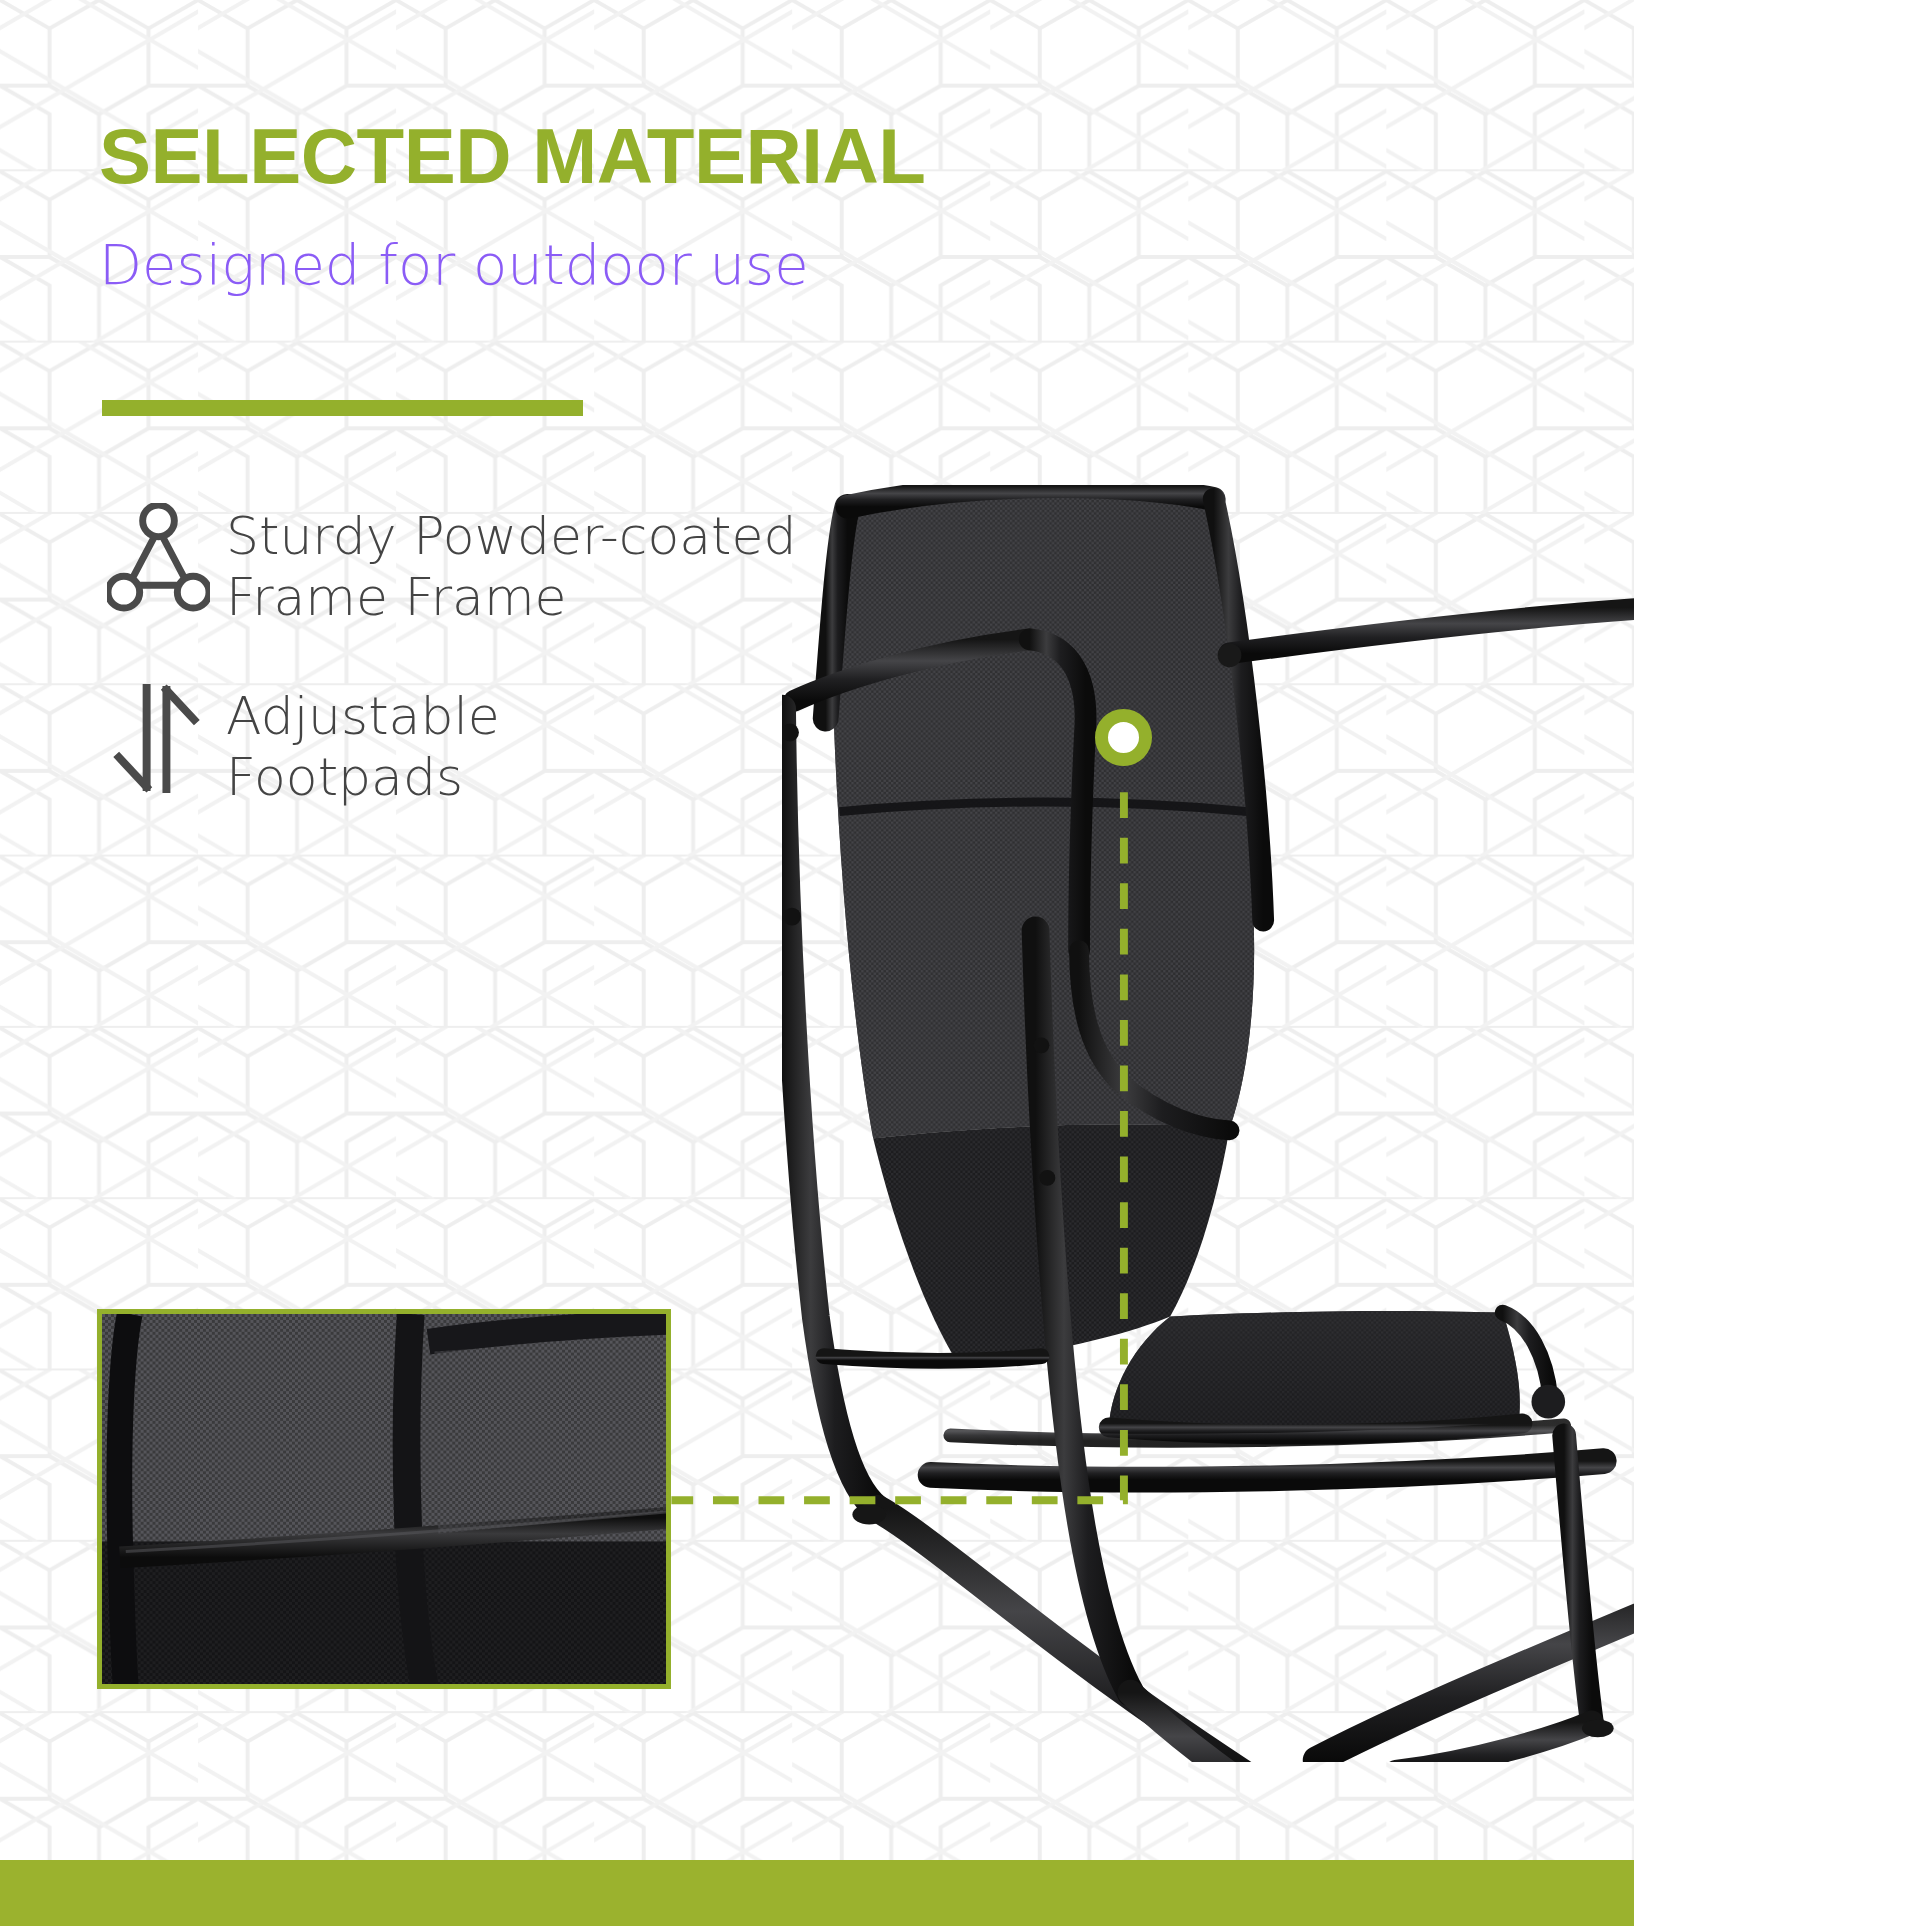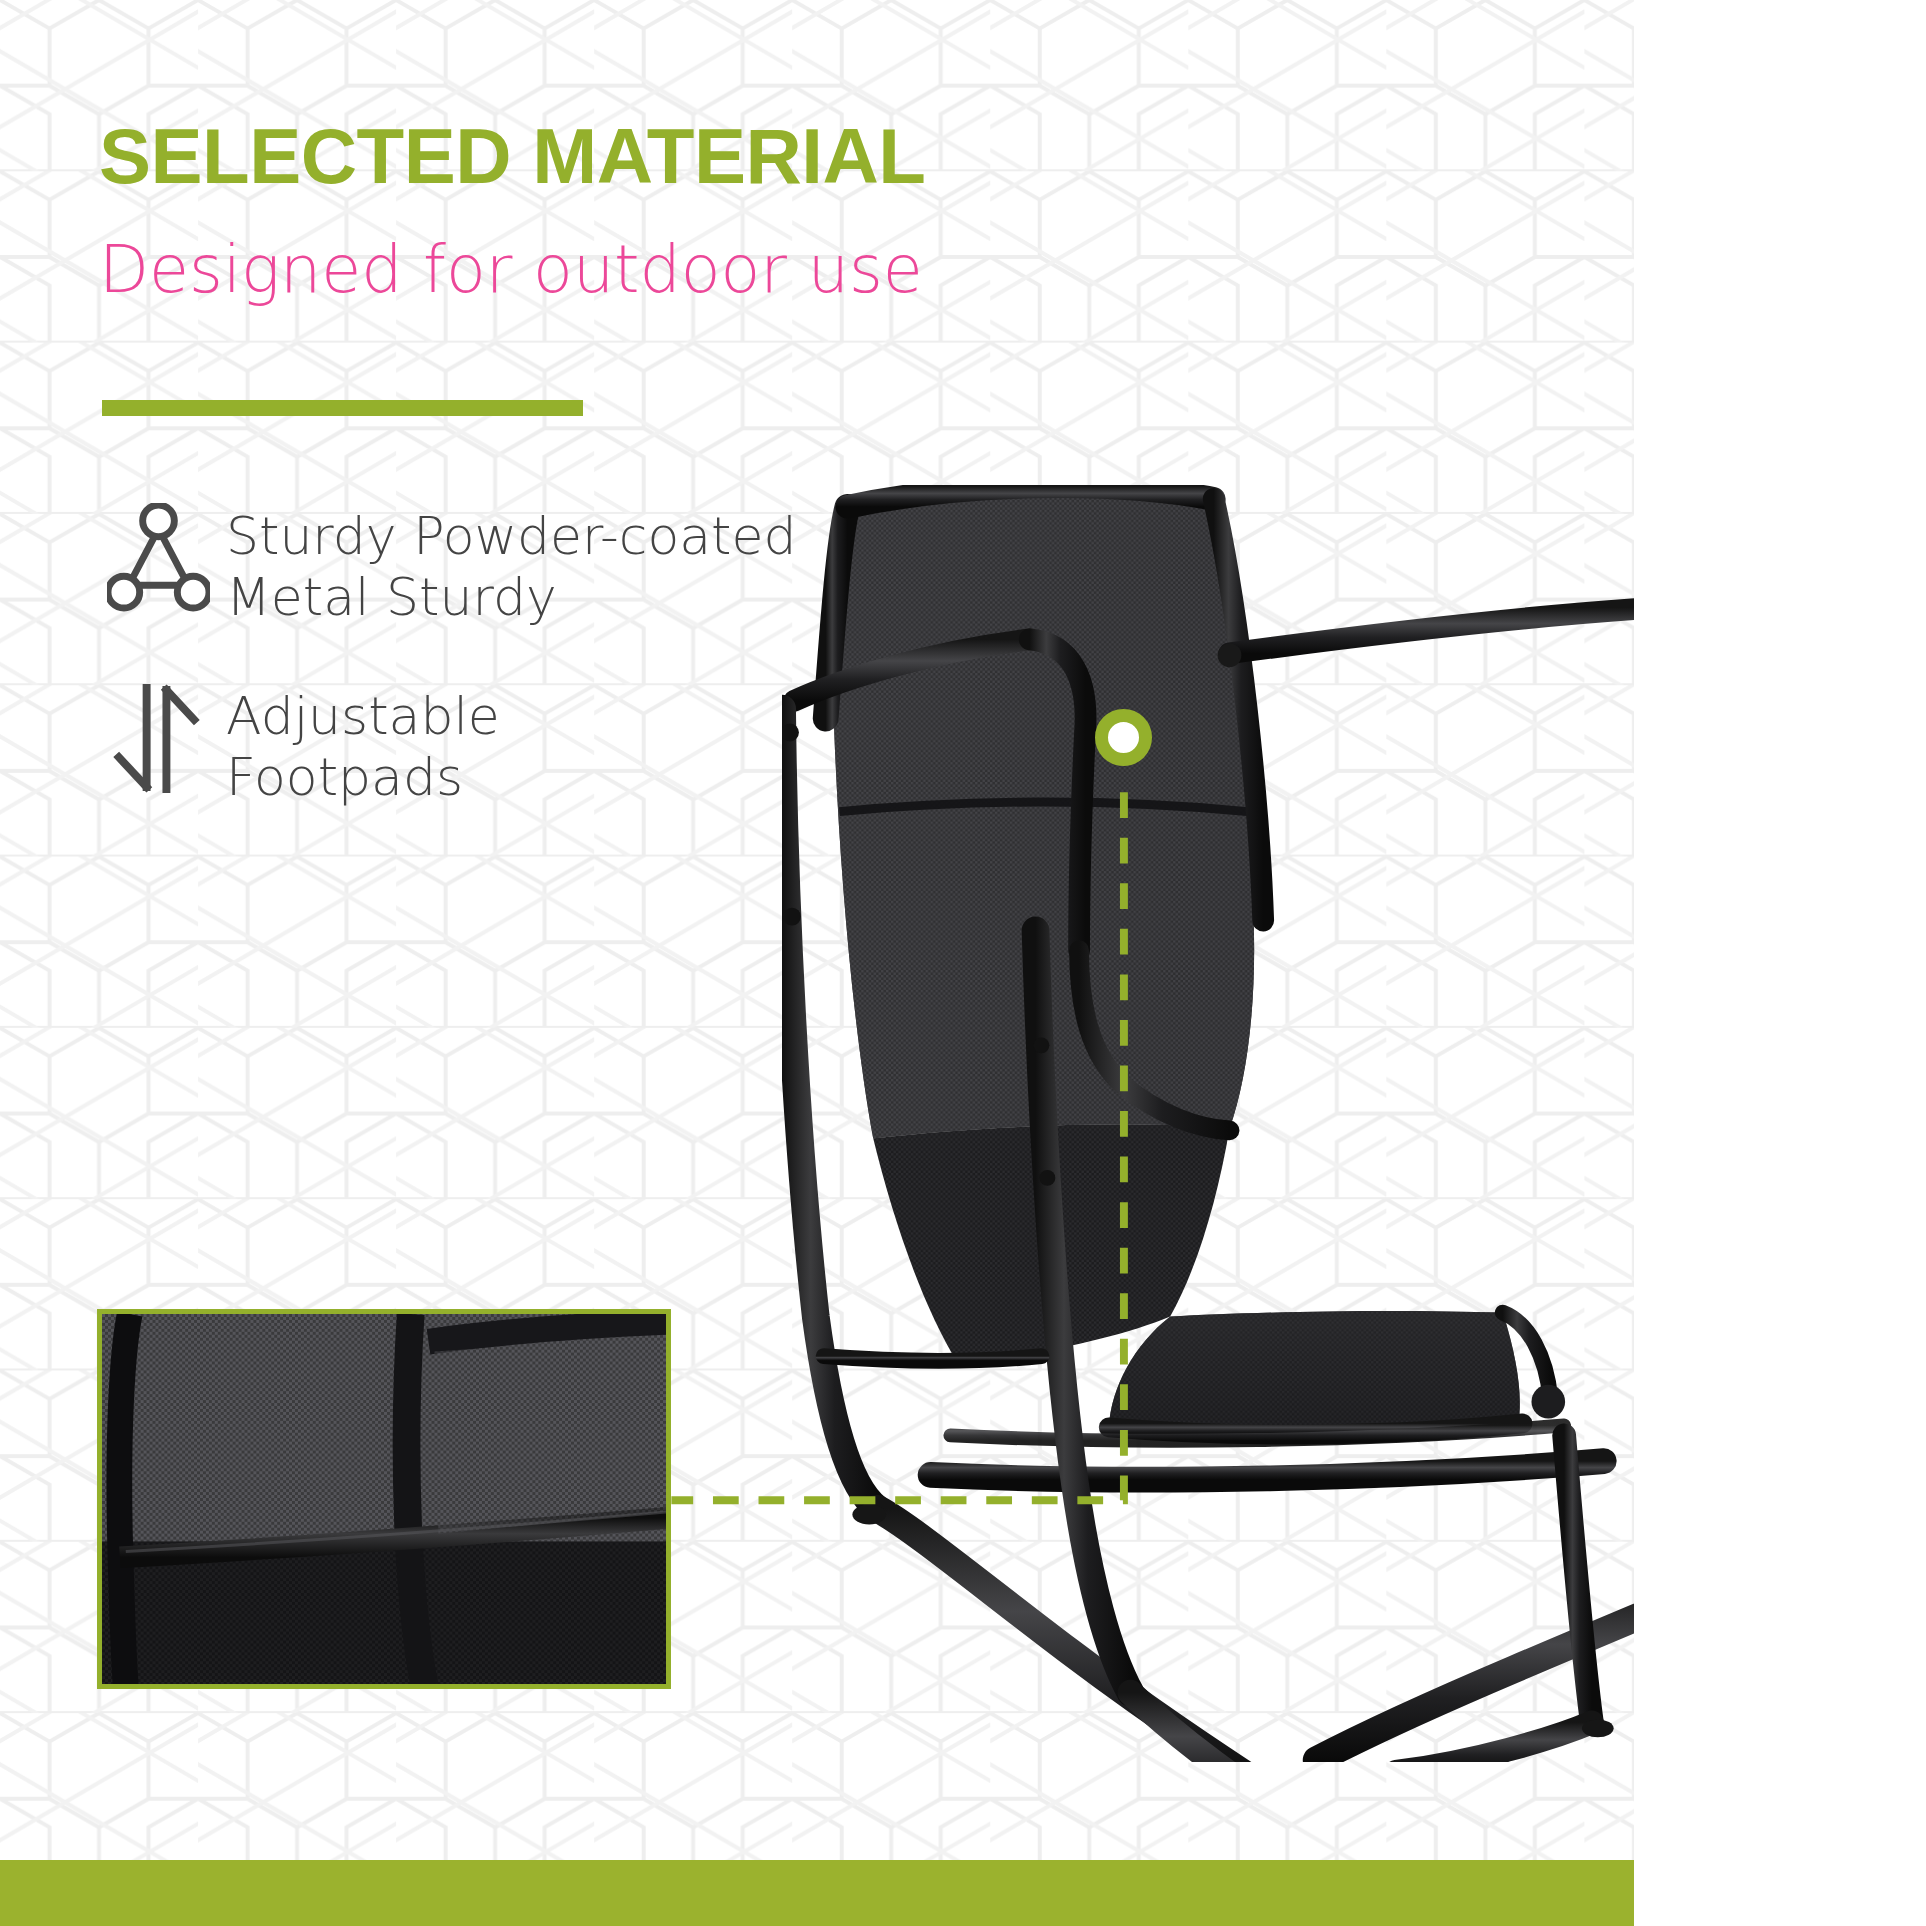--- a/index.html
+++ b/index.html
@@ -16,21 +16,21 @@
   .bg-pattern{position:absolute;inset:0;z-index:0;}
 
   
   .header{position:absolute;left:99px;top:117px;z-index:5;}
   .title{
     font-size:78px;font-weight:bold;letter-spacing:-0.5px;
     color:#94b02c;line-height:1.0;margin:0;white-space:nowrap;
     font-family:"Liberation Sans", sans-serif;
   }
   .subtitle{
-    font-size:65px;font-weight:300;color:#ec4899;margin:0;
+    font-size:56px;font-weight:300;color:#8b5cf6;margin:0;
     padding-top:42px;line-height:1.0;white-space:nowrap;
     font-family:"DejaVu Sans", sans-serif;
   }
   .rule{
     position:absolute;left:102px;top:400px;width:481px;height:16px;
     background:#94b02c;z-index:5;
   }
 
   
   .features{position:absolute;left:99px;top:500px;width:812px;z-index:5;}
@@ -119,21 +119,21 @@
             <line x1="52" y1="26" x2="22" y2="83"></line>
             <line x1="52" y1="26" x2="82" y2="83"></line>
             <line x1="22" y1="83" x2="82" y2="83"></line>
             <circle cx="52" cy="18" r="16" fill="#ffffff"></circle>
             <circle cx="17" cy="90" r="16" fill="#ffffff"></circle>
             <circle cx="87" cy="90" r="16" fill="#ffffff"></circle>
           </g>
         </svg>
       </div>
       <div class="feat-text">Sturdy Powder-coated
-Metal Sturdy</div>
+Frame Frame</div>
     </div>
 
     <div class="feature">
       <div class="feat-icon">
         <svg width="99" height="113" viewBox="0 0 100 114" xmlns="http://www.w3.org/2000/svg">
           <g fill="none" stroke="#4a4a4a" stroke-width="8" stroke-linecap="square">
 
             <line x1="38" y1="6" x2="38" y2="106"></line>
             <line x1="38" y1="106" x2="10" y2="76"></line>
 

